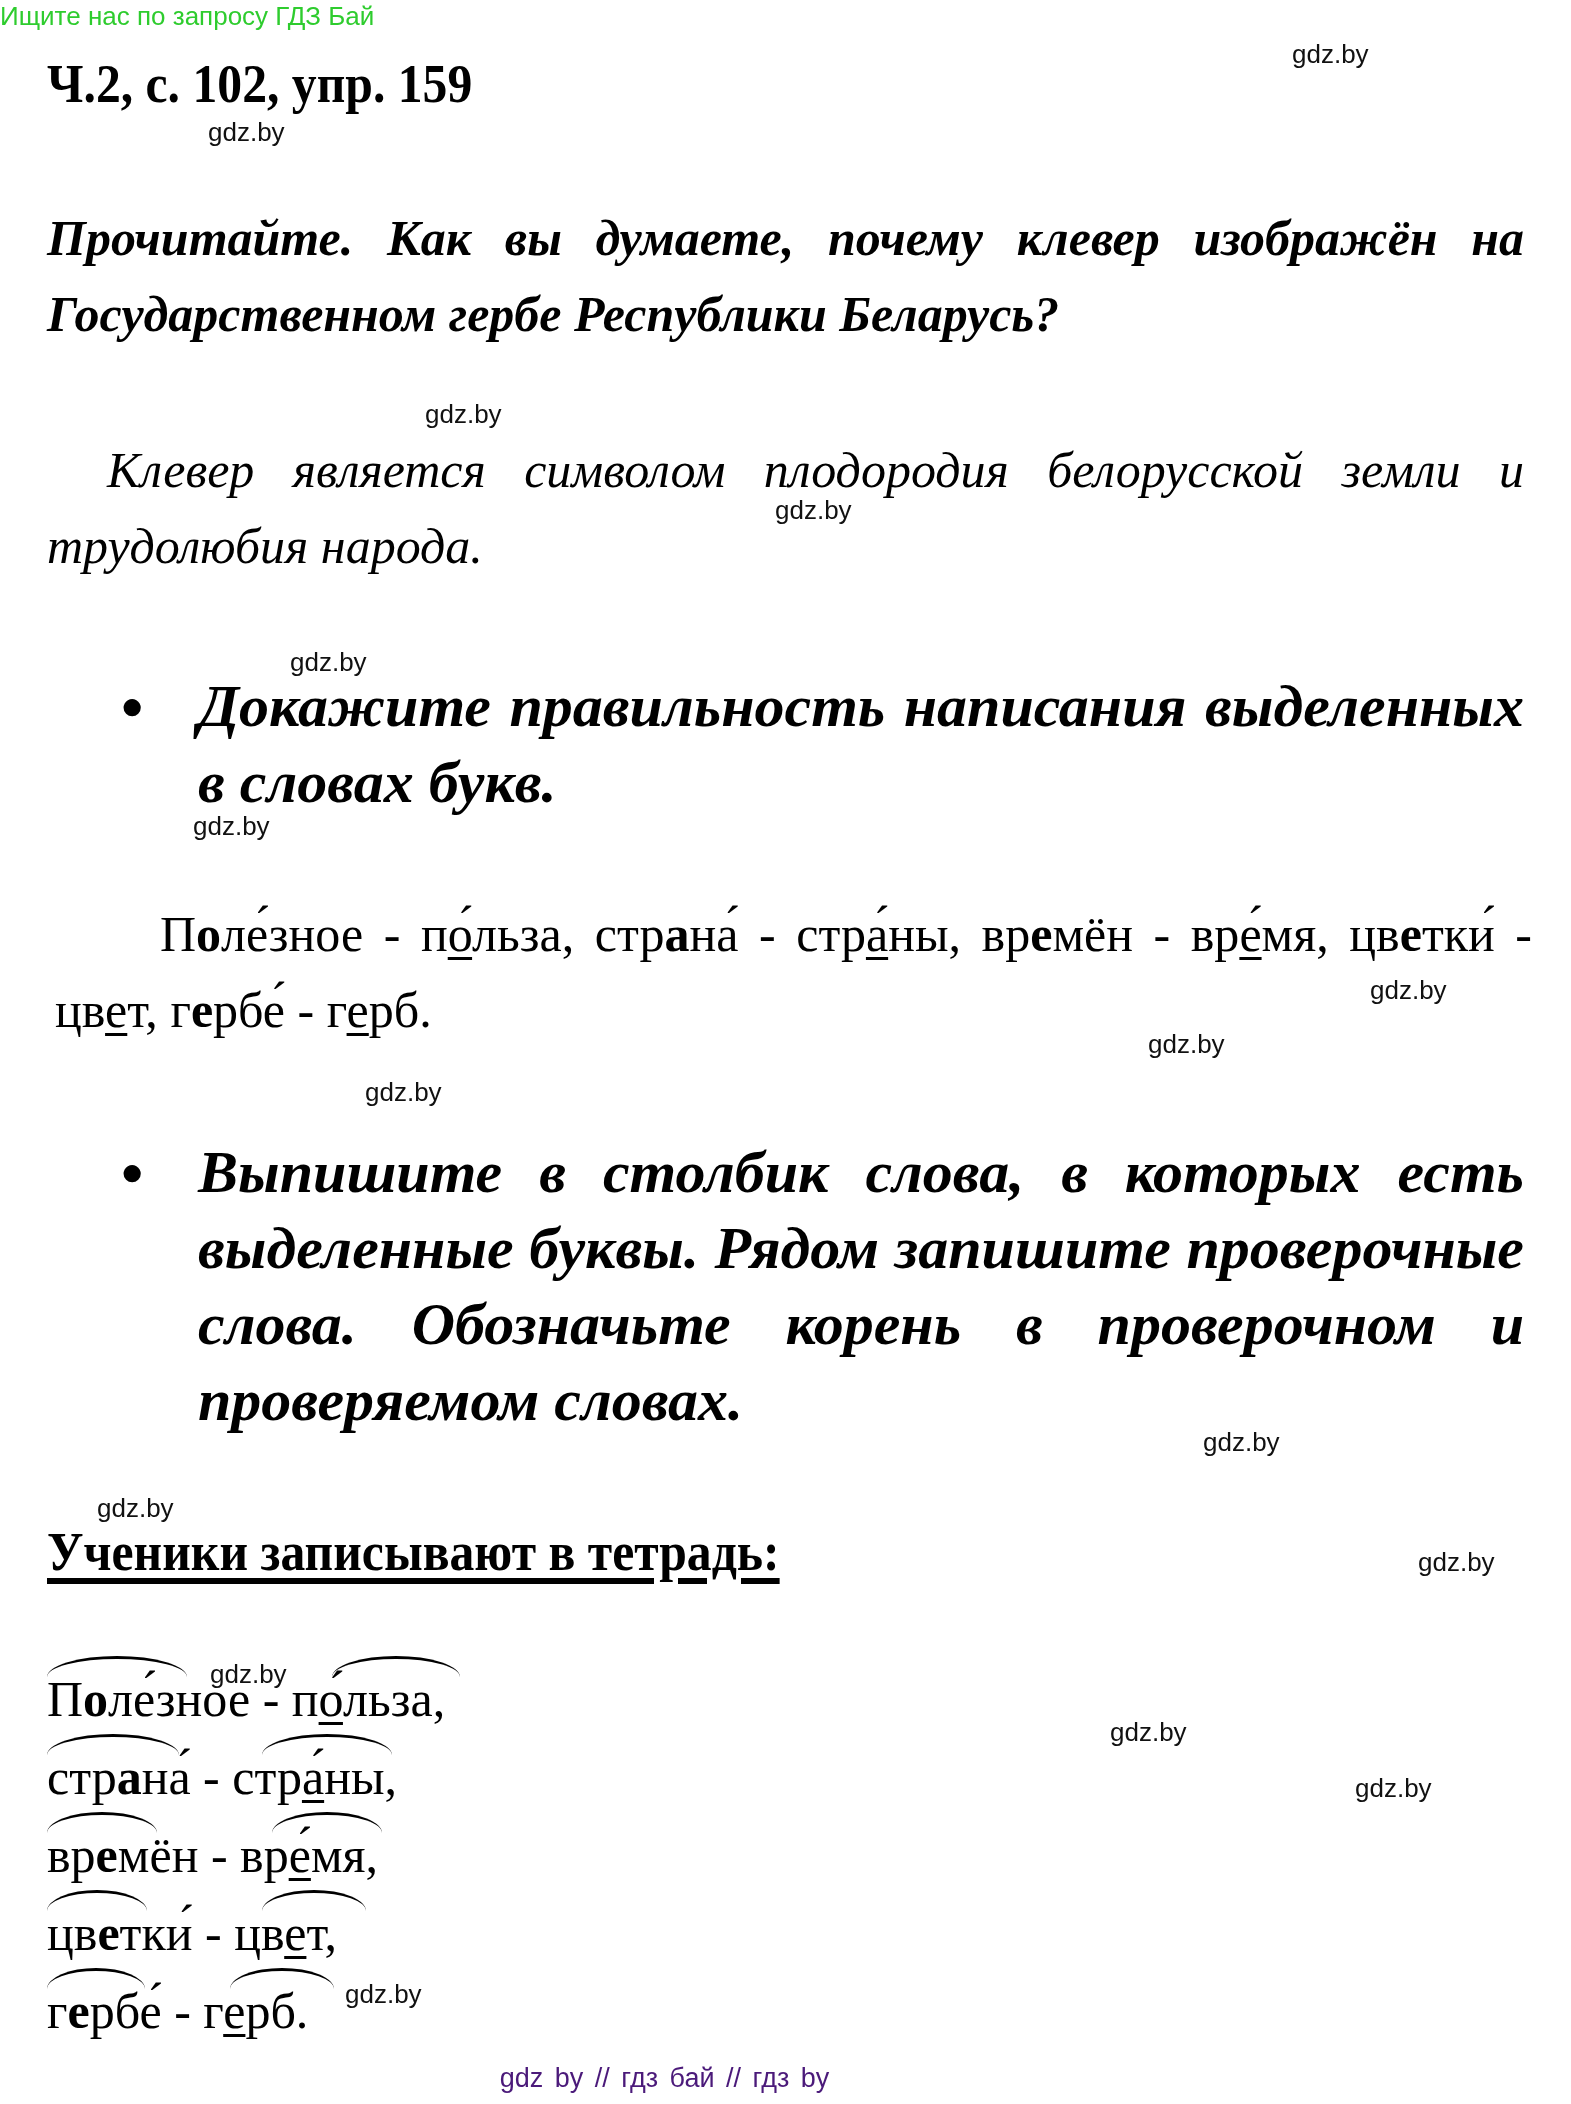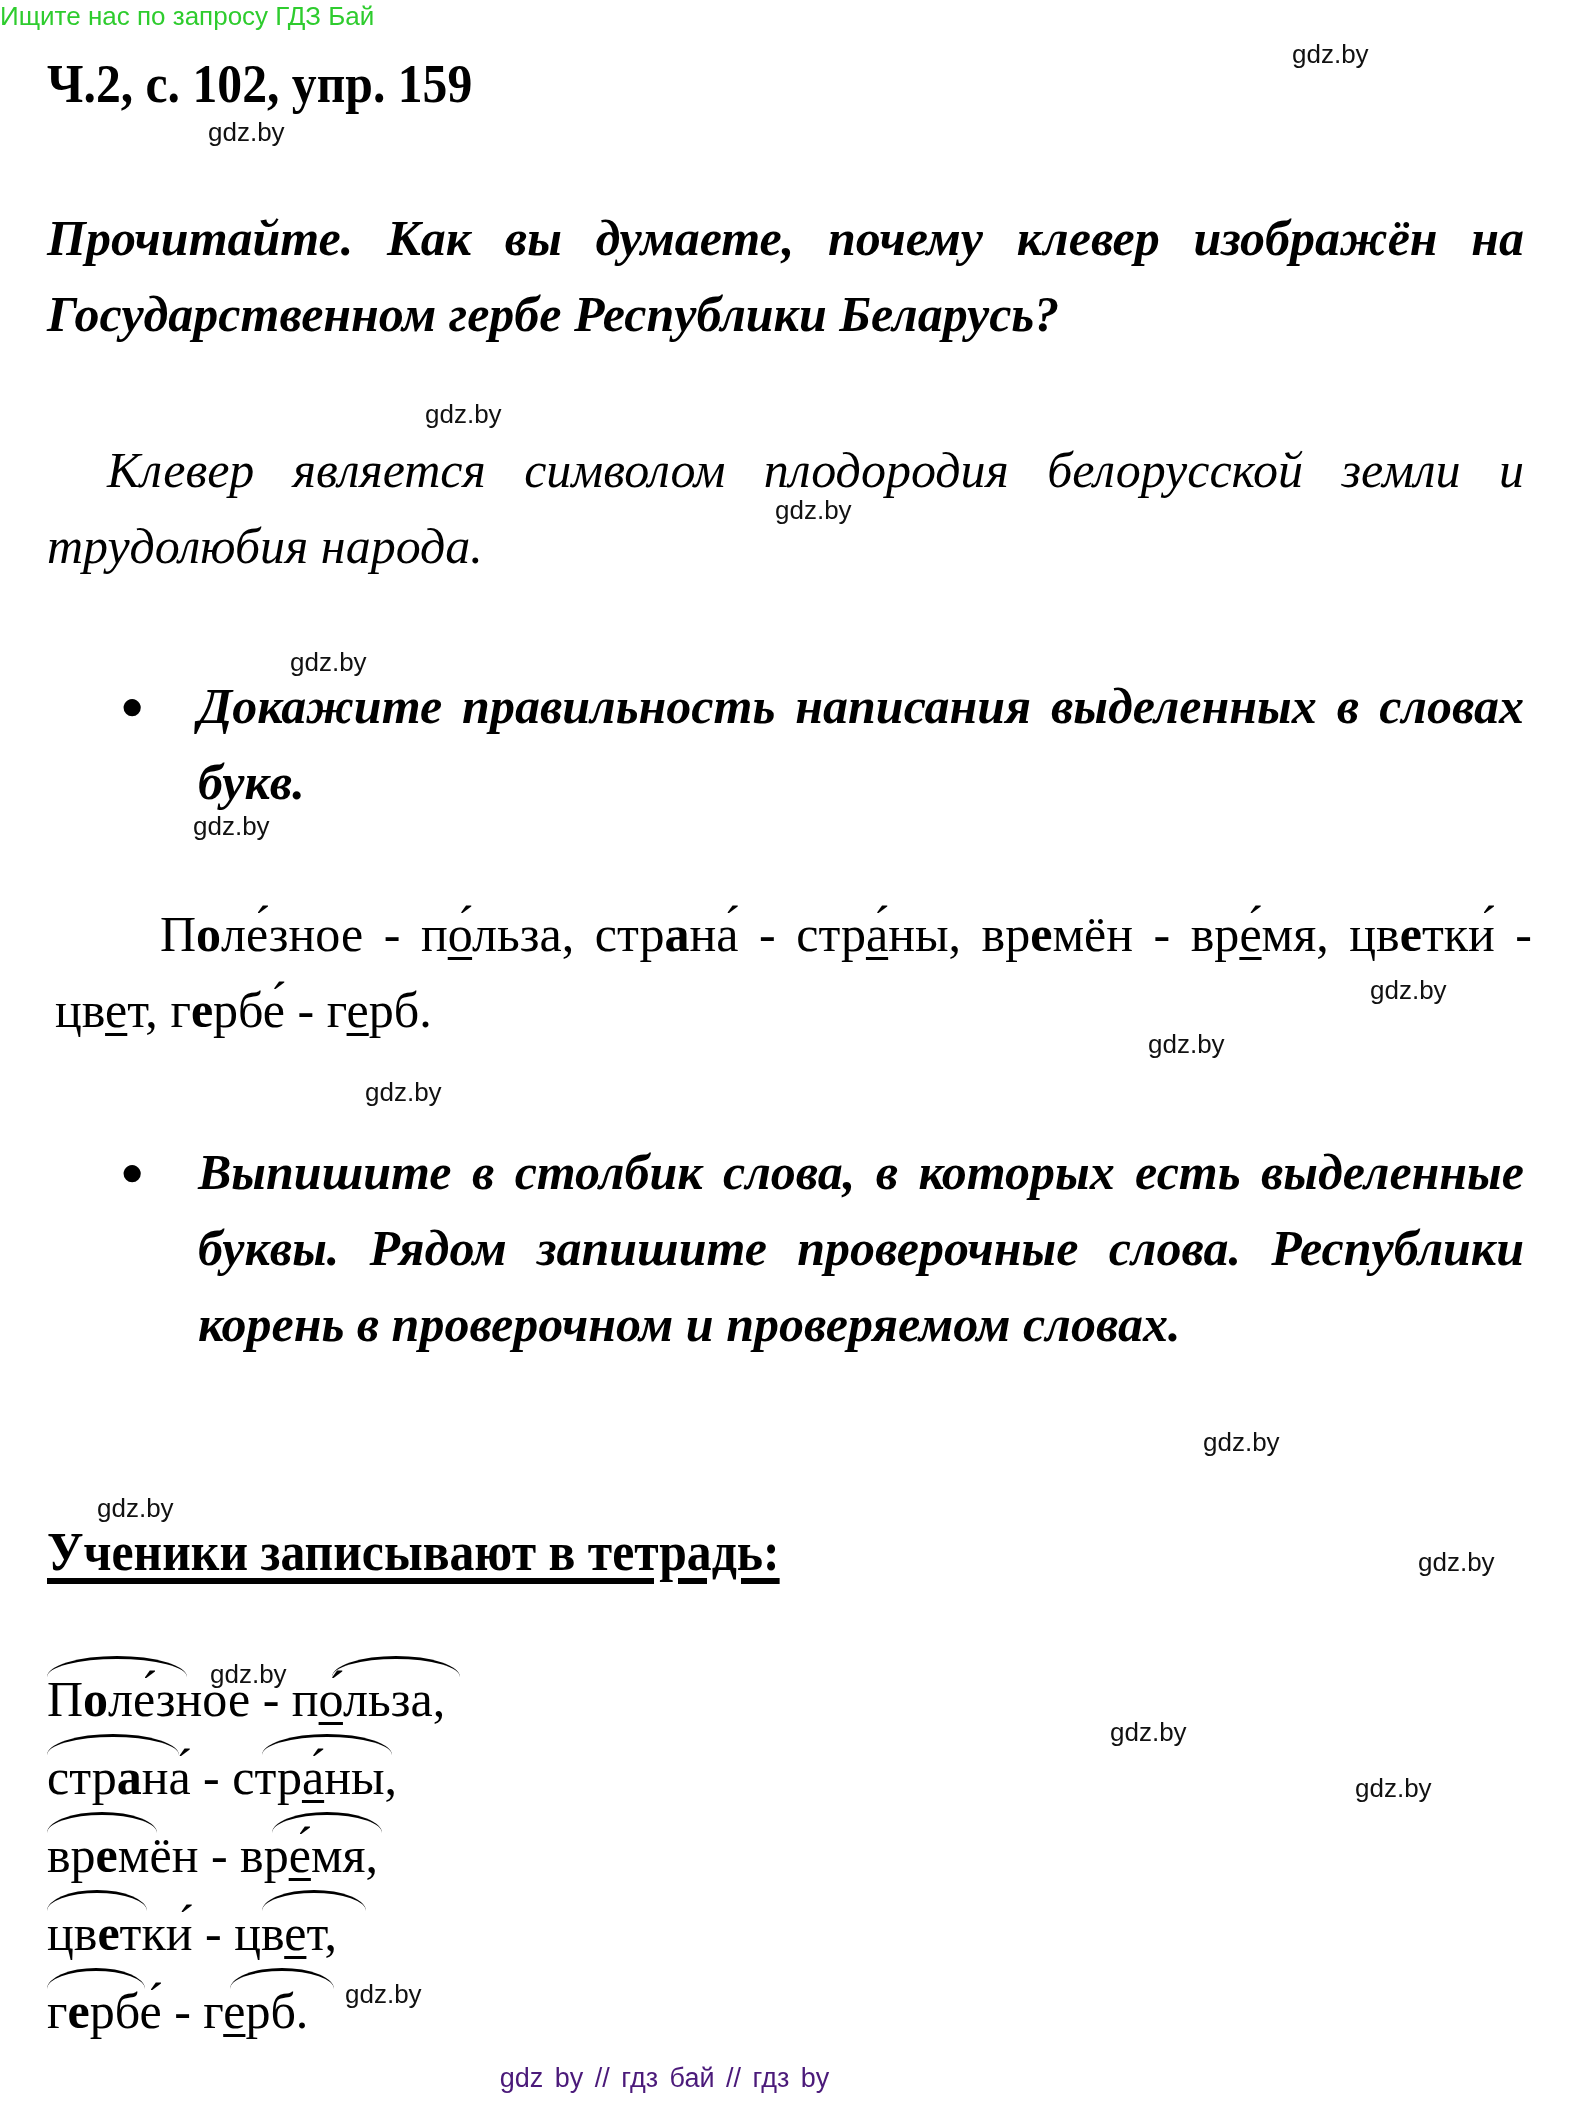--- a/index.html
+++ b/index.html
@@ -26,21 +26,21 @@
     line-height: 76px; text-align: justify;
   }
   .body-text {
     left: 47px; width: 1477px; font-size: 50px; line-height: 76px; text-align: justify; font-style: italic;
   }
   .bullet-row { left: 120px; width: 1404px; display: flex; }
   .bullet-dot {
     width: 78px; flex: 0 0 78px; font-size: 40px; line-height: 76px;
   }
   .bullet-text {
-    flex: 1; font-size: 50px; font-weight: bold; font-style: italic;
+    flex: 1; font-size: 60px; font-weight: bold; font-style: italic;
     line-height: 76px; text-align: justify;
   }
   .answer {
     left: 47px; width: 1477px; font-size: 50px; line-height: 76px; text-indent: 105px;
     text-align: justify;
   }
   .bold { font-weight: bold; }
   .ul { text-decoration: underline; text-decoration-thickness: 3px; text-underline-offset: 6px; }
   .heading {
     left: 47px; top: 1520px; font-size: 54px; font-weight: bold; line-height: 64px;
@@ -76,21 +76,21 @@
   <span class="bullet-dot">●</span>
   <span class="bullet-text">Докажите правильность написания выделенных в словах букв.</span>
 </div>
 
 <div class="abs answer" style="top:896px;margin-left:8px;">
   <span>П</span><span class="bold">о</span><span>ле́зное - п</span><span class="ul">о́</span><span>льза, </span><span>стр</span><span class="bold">а</span><span>на́ - стр</span><span class="ul">а́</span><span>ны, </span><span>вр</span><span class="bold">е</span><span>мён - вр</span><span class="ul">е́</span><span>мя, </span><span>цв</span><span class="bold">е</span><span>тки́ - цв</span><span class="ul">е</span><span>т, </span><span>г</span><span class="bold">е</span><span>рбе́ - г</span><span class="ul">е</span><span>рб.</span>
 </div>
 
 <div class="abs bullet-row" style="top:1134px;">
   <span class="bullet-dot">●</span>
-  <span class="bullet-text">Выпишите в столбик слова, в которых есть выделенные буквы. Рядом запишите проверочные слова. Республики корень в проверочном и проверяемом словах.</span>
+  <span class="bullet-text">Выпишите в столбик слова, в которых есть выделенные буквы. Рядом запишите проверочные слова. Обозначьте корень в проверочном и проверяемом словах.</span>
 </div>
 
 <div class="abs heading">Ученики записывают в тетрадь:</div>
 
 <div class="abs col-list">
   <div class="col-line">
     <span class="arc" style="left:0; width:140px;"></span>
     <span class="arc" style="left:285px; width:128px;"></span>
     <span>П</span><span class="bold">о</span><span>ле́зное - п</span><span class="ul">о́</span><span>льза,</span>
   </div>

